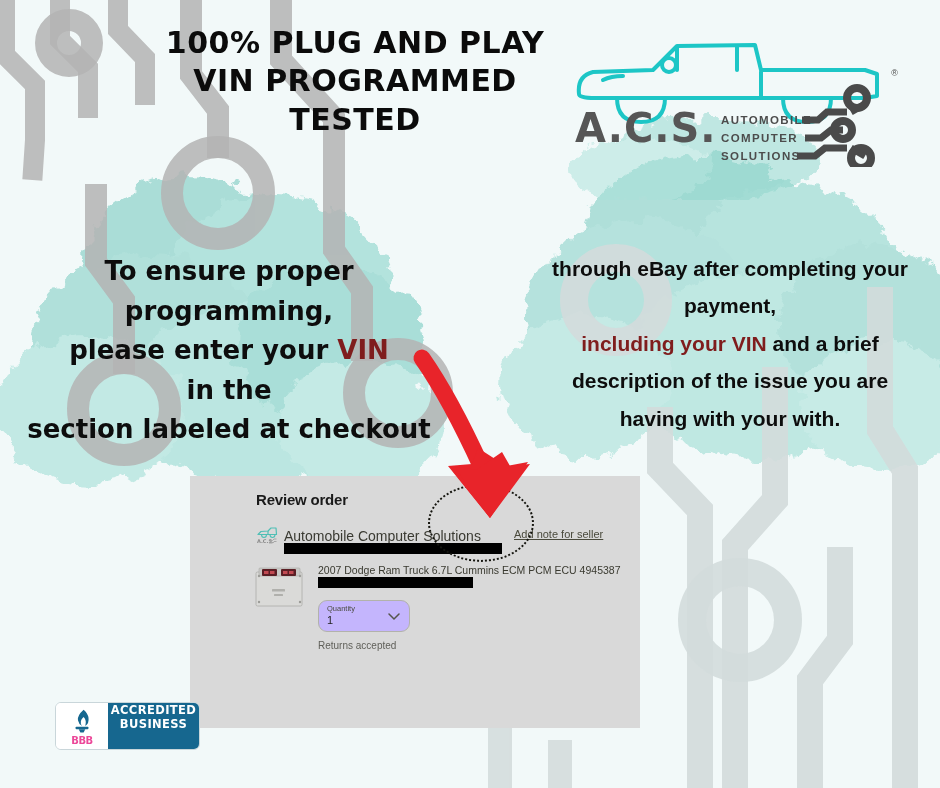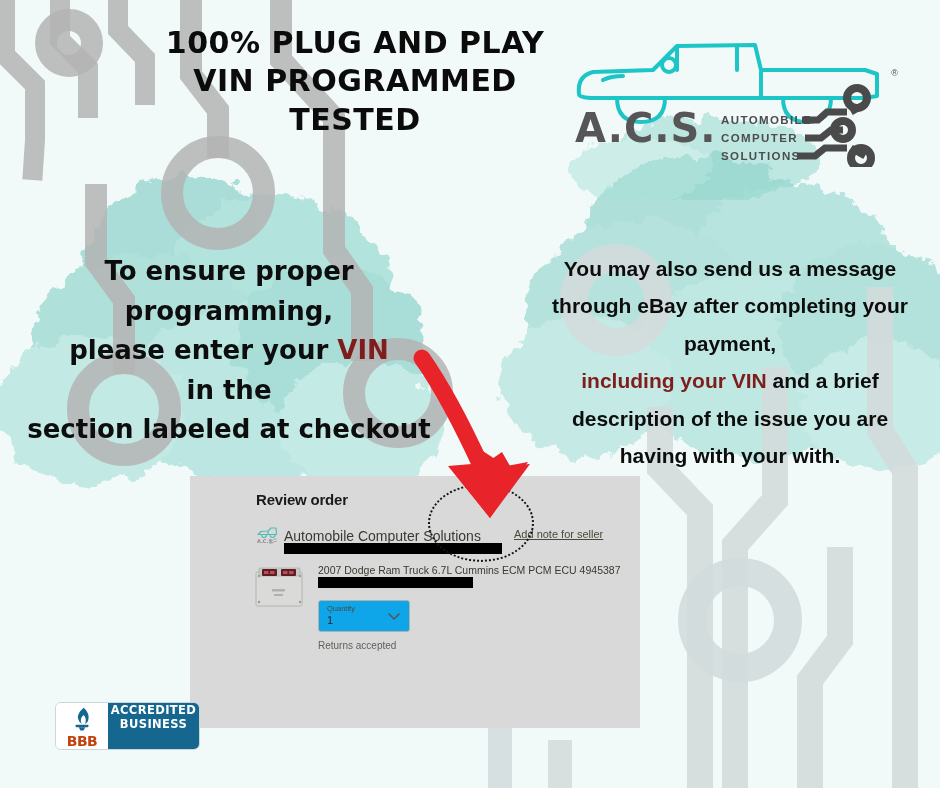--- a/index.html
+++ b/index.html
@@ -124,22 +124,22 @@
     position: absolute; left: 128px; top: 88px;
     font-size: 10.5px; color: #3a3a30; white-space: nowrap;
   }
   #prod-redaction {
     position: absolute; left: 128px; top: 101px;
     width: 155px; height: 11px; background: #000;
   }
   #qty-box {
     position: absolute; left: 128px; top: 124px;
     width: 92px; height: 32px;
-    border: 1px solid #b2b2ab; border-radius: 3px;
-    background: #0ea5e9;
+    border: 1px solid #b2b2ab; border-radius: 9px;
+    background: #c4b5fd;
   }
   #qty-label { position: absolute; left: 8px; top: 3px; font-size: 7.5px; color: #4a4a40; }
   #qty-value { position: absolute; left: 8px; top: 13px; font-size: 11px; color: #222; }
   #qty-caret { position: absolute; right: 9px; top: 12px; }
   #returns {
     position: absolute; left: 128px; top: 164px;
     font-size: 10px; color: #60605a;
   }
 
   
@@ -154,22 +154,22 @@
     z-index: 6;
   }
   #bbb-left {
     width: 52px; background: #fff;
     display: flex; flex-direction: column;
     align-items: center; justify-content: center;
     padding-top: 2px;
   }
   #bbb-word {
     font-family: "DejaVu Sans", sans-serif;
-    font-weight: 800; font-size: 14px;
-    color: #c2410c; letter-spacing: -0.5px;
+    font-weight: 800; font-size: 10px;
+    color: #ec4899; letter-spacing: -0.5px;
     margin-top: 1px;
   }
   #bbb-right {
     flex: 1; background: #16678f;
     display: flex; flex-direction: column;
     align-items: center; 
     color: #fff;
     font-family: "DejaVu Sans", sans-serif;
     font-weight: 700; font-size: 11.5px;
     letter-spacing: 0.4px; line-height: 1.22;
@@ -305,21 +305,20 @@
 
   <div id="copy-left" class="copy-block">
     <span class="cl"><span>To ensure proper</span></span>
     <span class="cl"><span>programming,</span></span>
     <span class="cl"><span>please enter your </span><span class="vin-red">VIN</span></span>
     <span class="cl"><span>in the</span></span>
     <span class="cl"><span>section labeled at checkout</span></span>
   </div>
 
   <div id="copy-right" class="copy-block">
-    <span class="cl"><span>You may also send us a message</span></span>
     <span class="cl"><span>through eBay after completing your</span></span>
     <span class="cl"><span>payment,</span></span>
     <span class="cl"><span class="vin-red">including your VIN</span><span> and a brief</span></span>
     <span class="cl"><span>description of the issue you are</span></span>
     <span class="cl"><span>having with your with.</span></span>
   </div>
 
   <svg id="arrow" width="180" height="200" viewBox="0 0 180 200">
     <path d="M32 18 Q60 58 92 128" stroke="#e8242a" stroke-width="17" fill="none" stroke-linecap="round"></path>
     <path d="M100 178 L58 126 L82 124 L88 108 L116 126 L138 122 Z" fill="#e8242a"></path>

